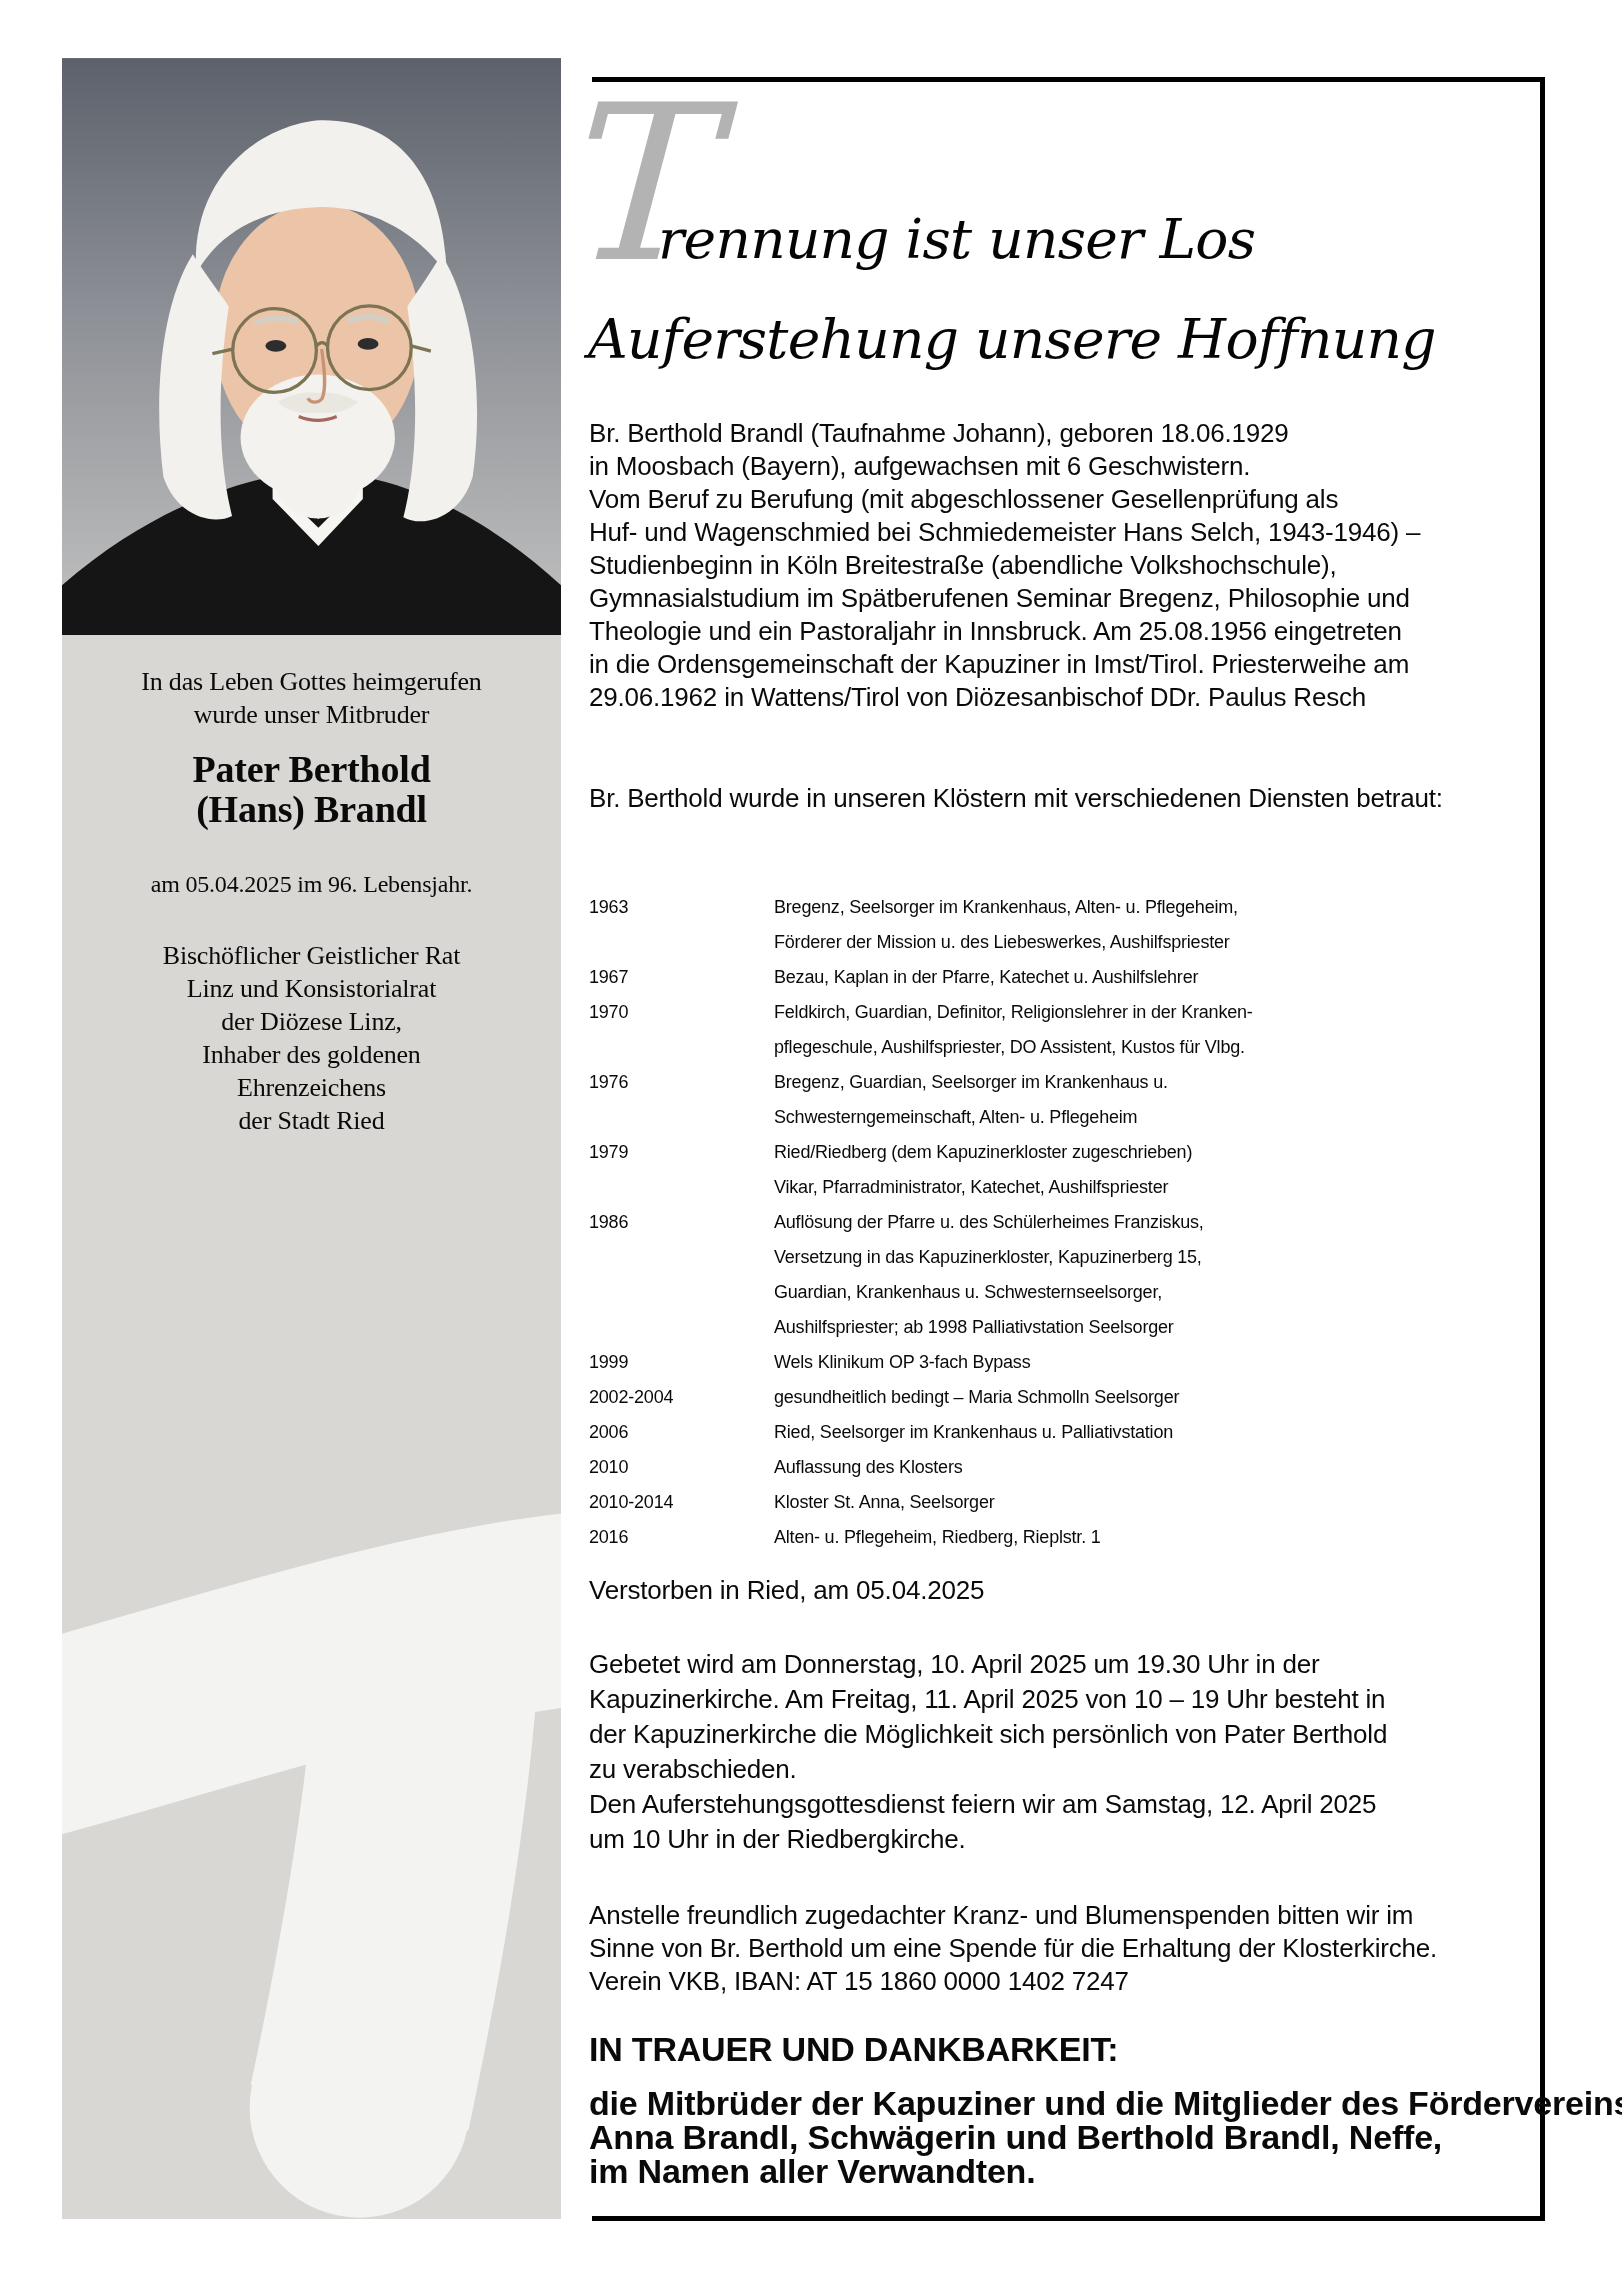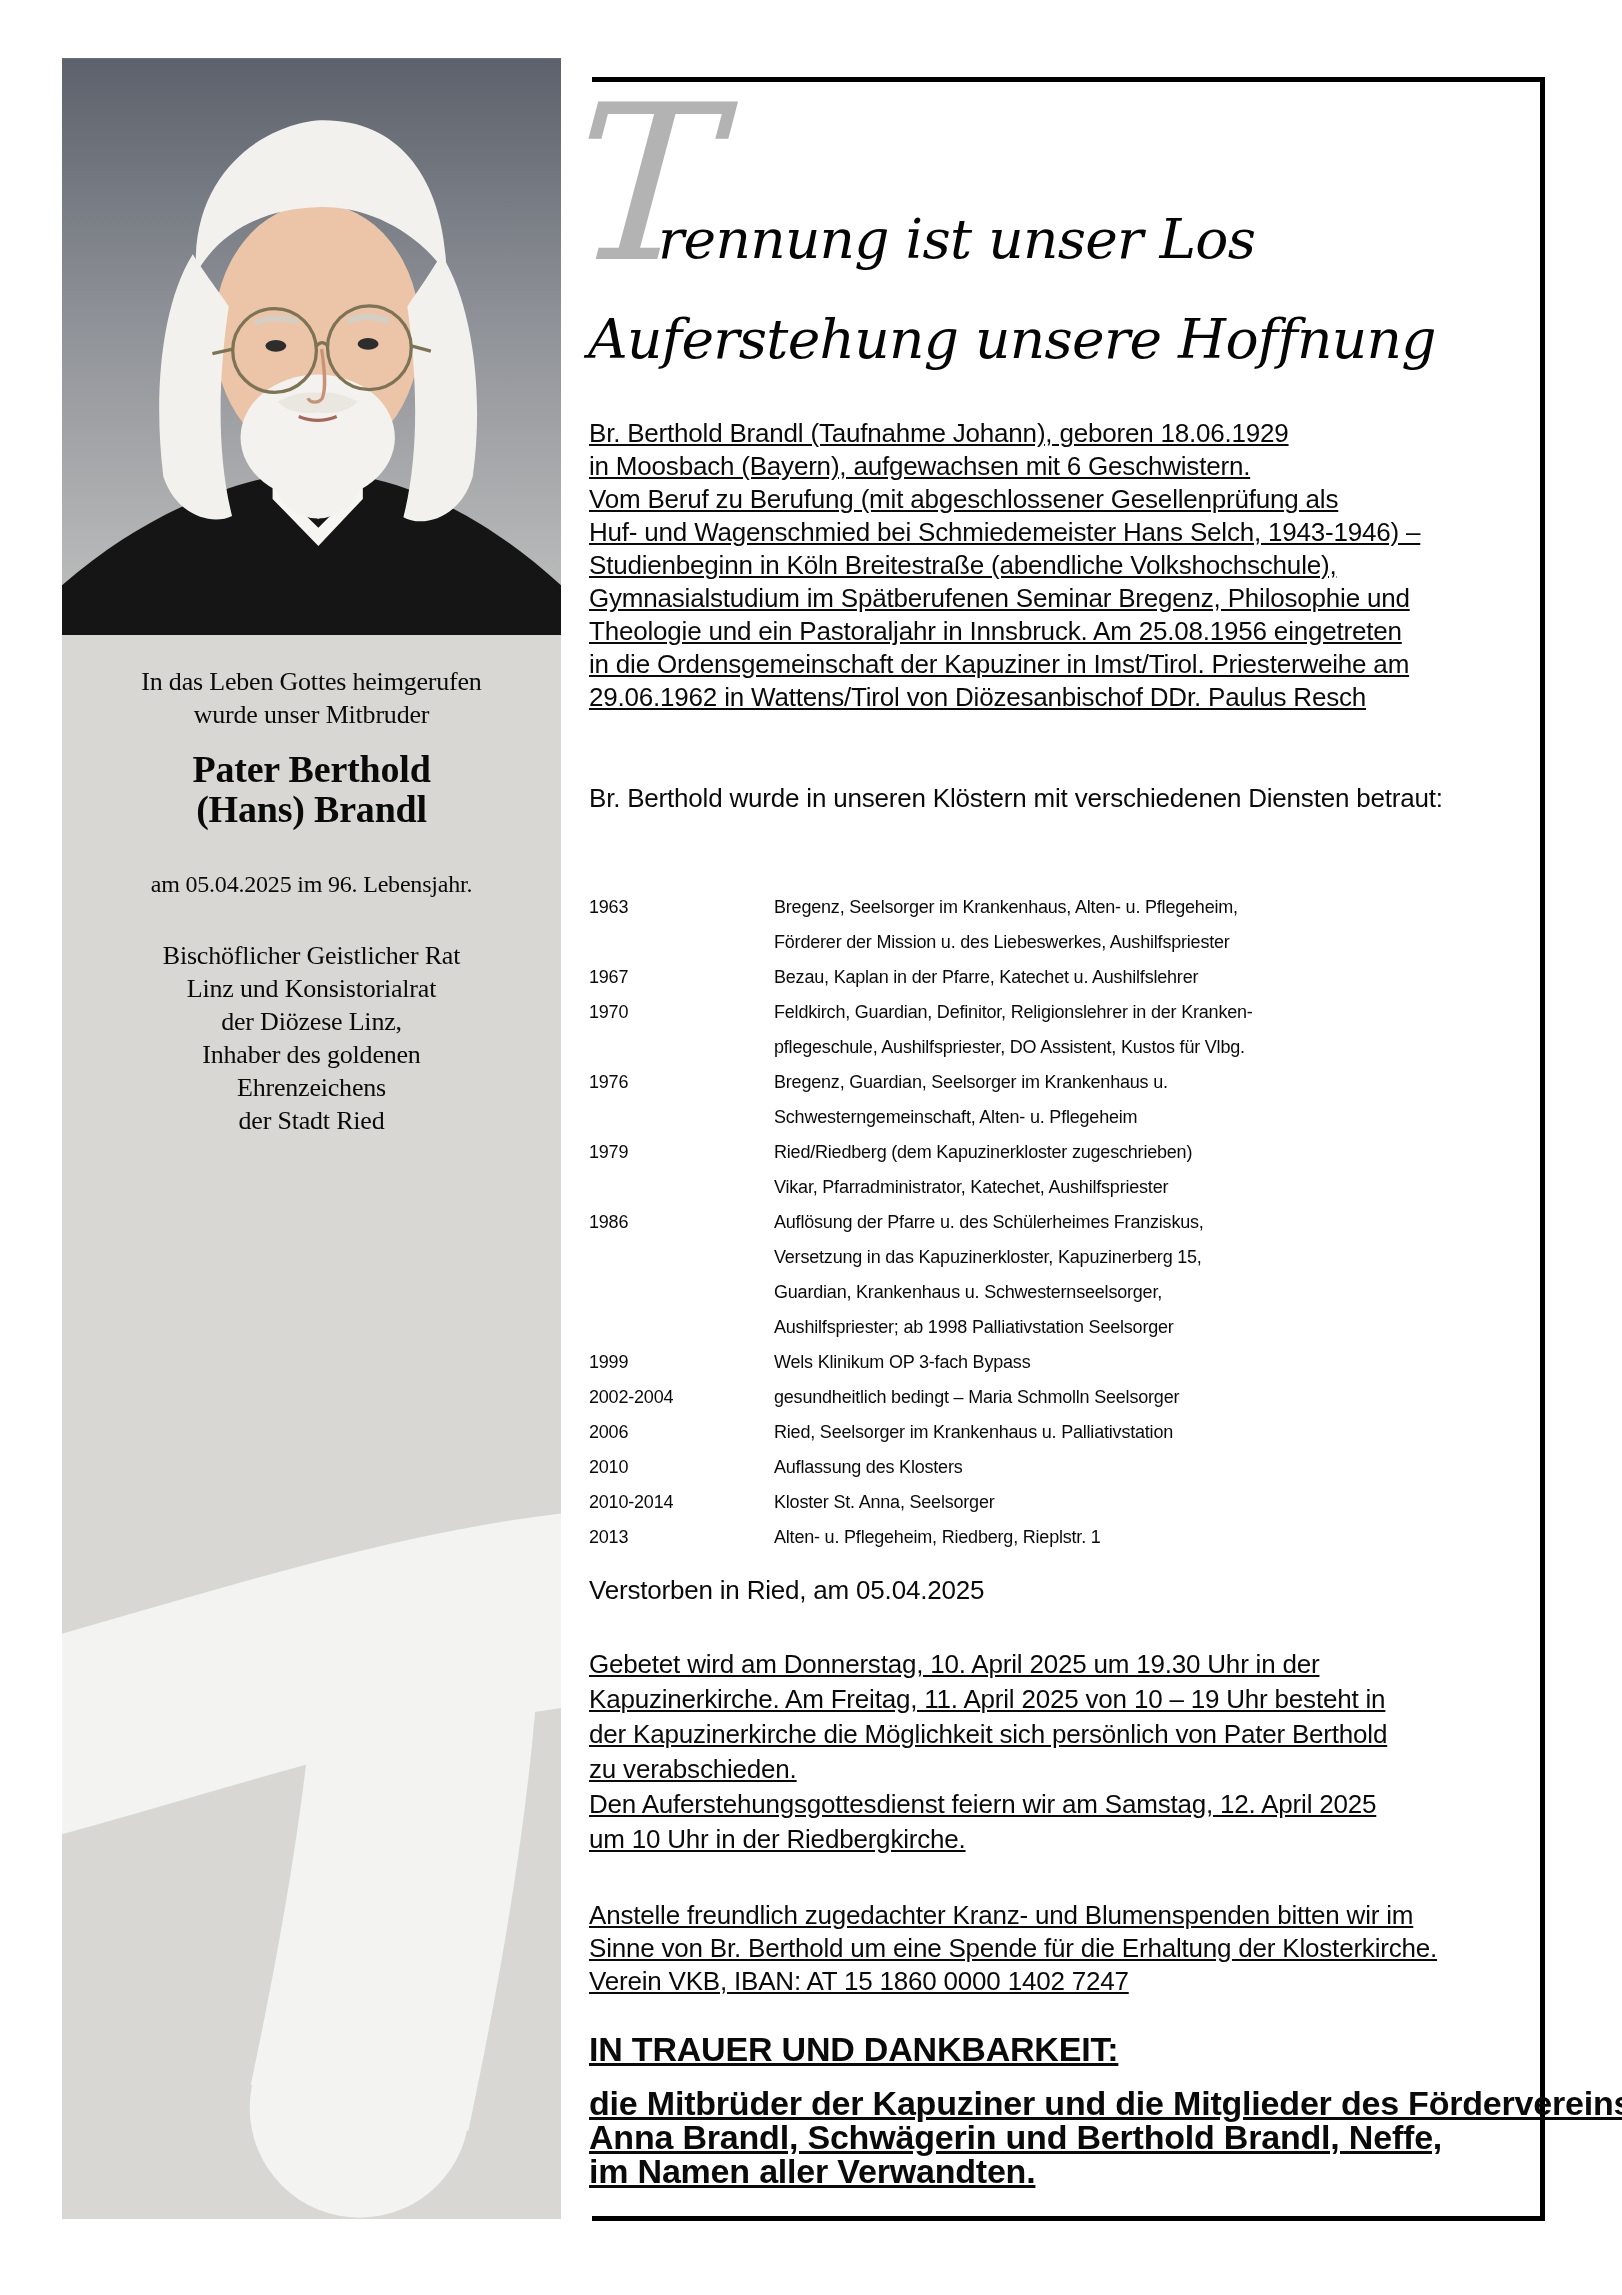--- a/index.html
+++ b/index.html
@@ -21,21 +21,21 @@
   .rule-right{left:1540px;top:77px;width:5.2px;height:2144px;}
   .rule-bottom{left:592px;top:2216px;width:953px;height:5.2px;}
   .headline-initial{position:absolute;left:575px;top:77px;width:151px;height:216px;
         font-family:"DejaVu Serif",serif;font-style:italic;font-size:216px;line-height:216px;
         color:#b3b3b3;transform:skewX(-4deg);}
   .headline-l1{position:absolute;left:658px;top:207px;}
   .headline-l2{position:absolute;left:588px;top:307px;}
   .headline{font-family:"DejaVu Serif",serif;font-style:italic;font-size:55px;line-height:65px;
         color:#050505;white-space:nowrap;letter-spacing:-0.7px;}
   .col{position:absolute;left:589px;width:957px;letter-spacing:-0.2px;}
-  .col .ln{white-space:nowrap;text-decoration:underline;}
+  .col .ln{white-space:nowrap;}
   .bio{top:417px;font-size:26px;line-height:33px;}
   .service-intro{top:782px;font-size:26px;line-height:33px;}
   .timeline{top:890px;font-size:18px;line-height:35px;}
   .trow{display:flex;}
   .tyear{flex:0 0 185px;white-space:nowrap;}
   .tentry{flex:1;white-space:nowrap;}
   .death-notice{top:1574px;font-size:26px;line-height:33px;}
   .funeral{top:1647px;font-size:26px;line-height:35px;}
   .donation{top:1899px;font-size:26px;line-height:33px;}
   .mourning{top:2032px;font-size:34px;line-height:34px;font-weight:bold;}
@@ -230,21 +230,21 @@
         <div class="tyear">2010</div>
         <div class="tentry">Auflassung  des Klosters</div>
       </div>
 
       <div class="trow">
         <div class="tyear">2010-2014</div>
         <div class="tentry">Kloster St. Anna, Seelsorger</div>
       </div>
 
       <div class="trow">
-        <div class="tyear">2013</div>
+        <div class="tyear">2016</div>
         <div class="tentry">Alten- u. Pflegeheim, Riedberg, Rieplstr. 1</div>
       </div>
     </div>
 
   <div class="col death-notice ln">Verstorben in Ried, am 05.04.2025</div>
 
   <div class="col funeral">
 
   <div class="ln">Gebetet wird am Donnerstag, 10.  April 2025 um 19.30 Uhr in der</div>
       <div class="ln">Kapuzinerkirche. Am Freitag, 11.  April 2025 von 10 – 19 Uhr besteht in</div>

